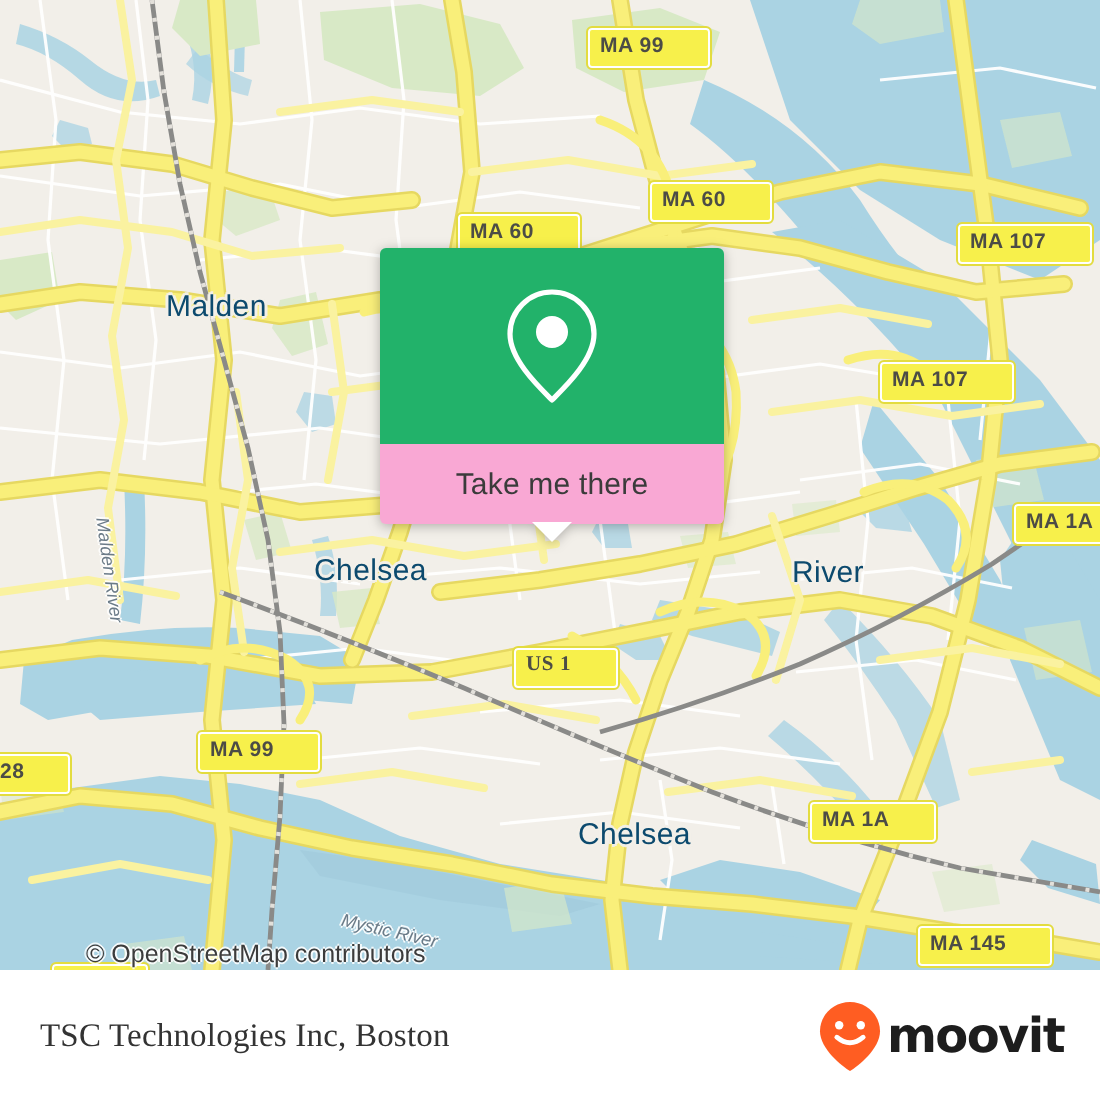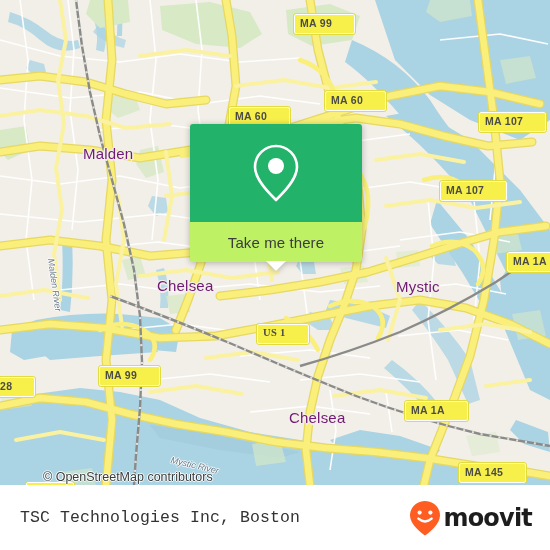--- a/index.html
+++ b/index.html
@@ -36,21 +36,21 @@
   #map-svg {
     position: absolute;
     left: 0;
     top: 0;
     display: block;
   }
 
   
   .city-label {
     position: absolute;
-    color: #701a75;
+    color: #0c4a6e;
     font-size: 15px;
     font-family: "Liberation Sans", sans-serif;
     white-space: nowrap;
     letter-spacing: .2px;
     text-shadow:
        1.5px 0 0 rgba(242,239,233,.95), -1.5px 0 0 rgba(242,239,233,.95),
        0 1.5px 0 rgba(242,239,233,.95), 0 -1.5px 0 rgba(242,239,233,.95),
        1px 1px 0 rgba(242,239,233,.95), -1px -1px 0 rgba(242,239,233,.95);
   }
   .river-label {
@@ -94,21 +94,21 @@
   }
   #popup-top {
     height: 98px;
     border-radius: 3px 3px 0 0;
     display: flex;
     align-items: center;
     justify-content: center;
   }
   #popup-bottom {
     height: 40px;
-    background: #bef264;
+    background: #f9a8d4;
     border-radius: 0 0 3px 3px;
     display: flex;
     align-items: center;
     justify-content: center;
     position: relative;
   }
   #popup-label {
     color: #3b3b3b;
     font-size: 15px;
     font-family: "Liberation Sans", sans-serif;
@@ -151,21 +151,21 @@
     background: #ffffff;
     display: flex;
     align-items: center;
     justify-content: space-between;
     box-sizing: border-box;
     padding: 0 18px 0 20px;
   }
   #footer-title {
     color: #333333;
     font-size: 16.5px;
-    font-family: Liberation Mono, monospace;
+    font-family: Liberation Serif, serif;
     letter-spacing: .1px;
     white-space: nowrap;
   }
   #brand {
     display: flex;
     align-items: center;
     gap: 1px;
   }
   #brand-wordmark {
     color: #1d1d1d;
@@ -359,21 +359,21 @@
         <g stroke="#8a8a88" stroke-width="1" fill="none" stroke-dasharray="1 8" opacity=".85">
           <path d="M76 0 L82 46 L90 92 L100 136 L112 180 L124 224 L134 270 L140 316 L142 362 L140 408 L136 455 L134 485" stroke="#f2efe9" stroke-width="2.2" stroke-dasharray="2 7"></path>
           <path d="M110 296 Q170 318 232 344 Q296 372 356 396 Q420 420 480 434 L550 446" stroke="#f2efe9" stroke-width="2" stroke-dasharray="2 7"></path>
         </g>
 
       </g>
     </svg>
 
     <div class="city-label" style="left:83px;  top:145px;">Malden</div>
     <div class="city-label" style="left:157px; top:277px;">Chelsea</div>
-    <div class="city-label" style="left:396px; top:278px;">Mystic</div>
+    <div class="city-label" style="left:396px; top:278px;">River</div>
     <div class="city-label" style="left:289px; top:409px;">Chelsea</div>
 
     <div class="river-label" style="left:56px; top:258px; transform:rotate(82deg); transform-origin:left top;">Malden River</div>
     <div class="river-label" style="left:172px; top:455px; transform:rotate(13deg); transform-origin:left top;">Mystic River</div>
 
     <div class="shield" style="left:294px; top:14px;">MA 99</div>
     <div class="shield" style="left:325px; top:91px;">MA 60</div>
     <div class="shield" style="left:229px; top:107px;">MA 60</div>
     <div class="shield" style="left:479px; top:112px;">MA 107</div>
     <div class="shield" style="left:440px; top:181px;">MA 107</div>

